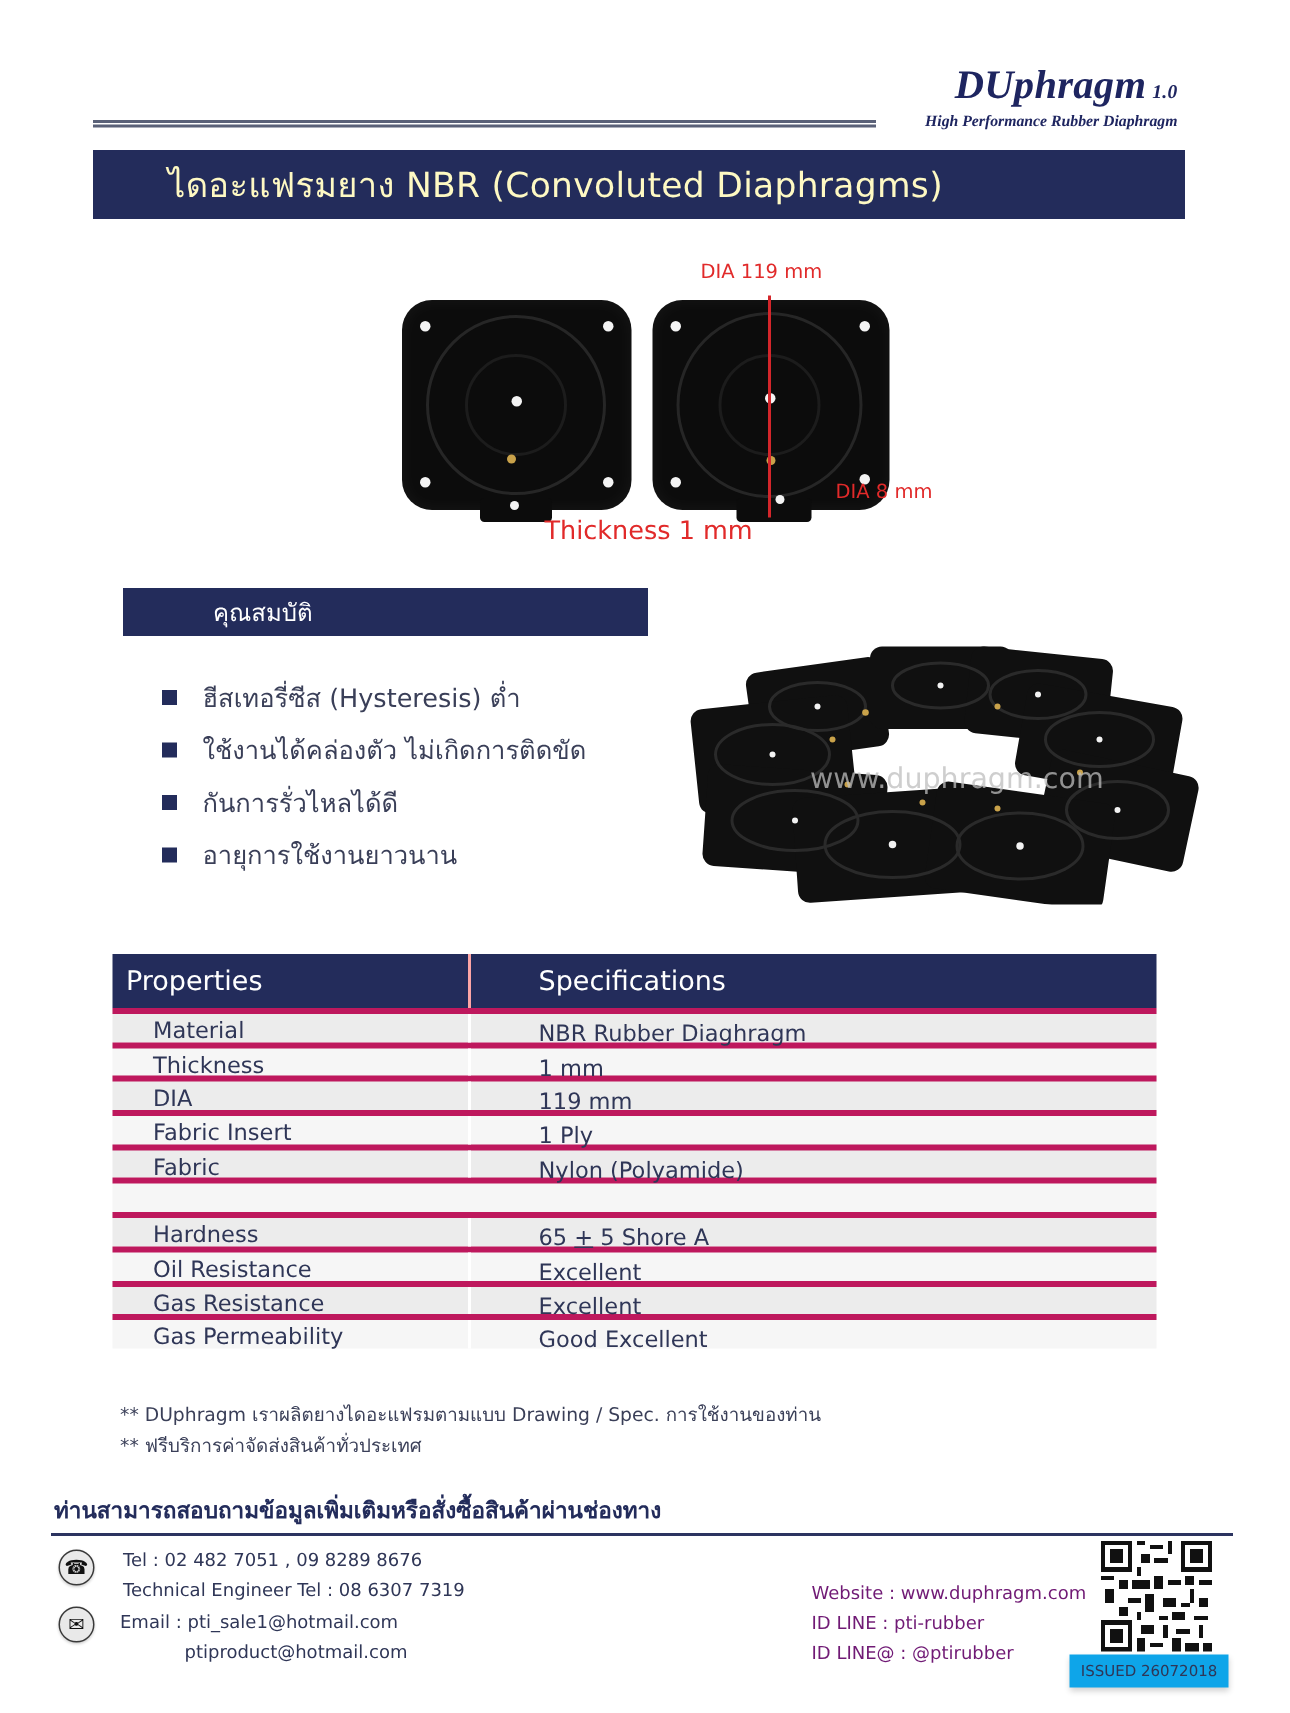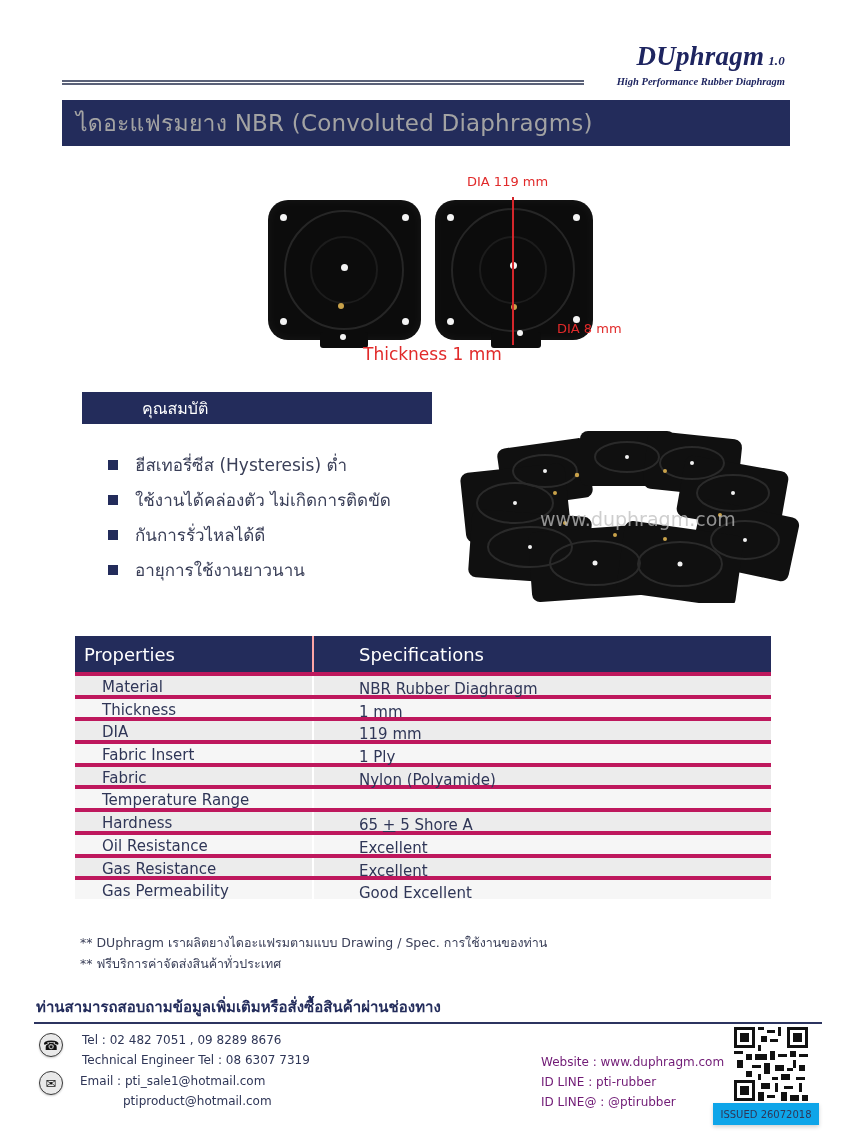--- a/index.html
+++ b/index.html
@@ -8,21 +8,21 @@
 
   
   .brand { position: absolute; right: 75px; top: 42px; text-align: right; }
   .brand-name { font-family: "Liberation Serif", "DejaVu Serif", serif; font-style: italic; font-weight: bold; font-size: 27px; color: #1e2560; letter-spacing: 0.2px; line-height: 28px; }
   .brand-ver { font-size: 13px; margin-left: 4px; }
   .brand-tag { font-family: "Liberation Serif", "DejaVu Serif", serif; font-style: italic; font-weight: bold; font-size: 10.5px; color: #1e2560; margin-top: 1px; }
   .brand-rule { position: absolute; left: 62px; top: 80px; width: 522px; height: 5px; border-top: 2px solid #5a6178; border-bottom: 2px solid #5a6178; }
 
   
   .title-bar { position: absolute; left: 62px; top: 100px; width: 728px; height: 46px; background: #232c5b; display: flex; align-items: center; padding-left: 14px; }
-  .title-bar span { color: #a3a3a3; font-family: "DejaVu Sans", sans-serif; font-size: 23px; letter-spacing: 0.2px; }
+  .title-bar span { color: #fef9c3; font-family: "DejaVu Sans", sans-serif; font-size: 23px; letter-spacing: 0.2px; margin-left: 36px; }
 
   
   .photo-top { position: absolute; left: 260px; top: 172px; width: 380px; height: 195px; }
   .diaphragm { position: absolute; background: #0c0c0c; border-radius: 20px; box-shadow: inset 0 0 12px rgba(255,255,255,0.05); }
   .diaphragm .ring { position: absolute; border-radius: 50%; border: 2px solid #262626; }
   .diaphragm .hole { position: absolute; width: 7px; height: 7px; background: #f4f4f4; border-radius: 50%; }
   .diaphragm .brass { position: absolute; width: 6px; height: 6px; background: #c9a24a; border-radius: 50%; }
   .diaphragm .tab { position: absolute; background: #0c0c0c; border-radius: 3px; }
   .dim-label { position: absolute; color: #e12a2a; font-family: "DejaVu Sans", sans-serif; }
   .dim-arrow { position: absolute; width: 2px; background: #d4262b; }
@@ -201,21 +201,20 @@
       </div>
     <div class="spec-row">
         <div class="c1">Fabric Insert</div>
         <div class="c2">1 Ply</div>
       </div>
     <div class="spec-row">
         <div class="c1">Fabric</div>
         <div class="c2">Nylon (Polyamide)</div>
       </div>
     <div class="spec-row">
-        <div class="c1">Temperature Range</div>
       </div>
     <div class="spec-row">
         <div class="c1">Hardness</div>
         <div class="c2"><span>65 </span><span class="pm">+</span><span> 5 Shore A</span></div>
       </div>
     <div class="spec-row">
         <div class="c1">Oil Resistance</div>
         <div class="c2">Excellent</div>
       </div>
     <div class="spec-row">

